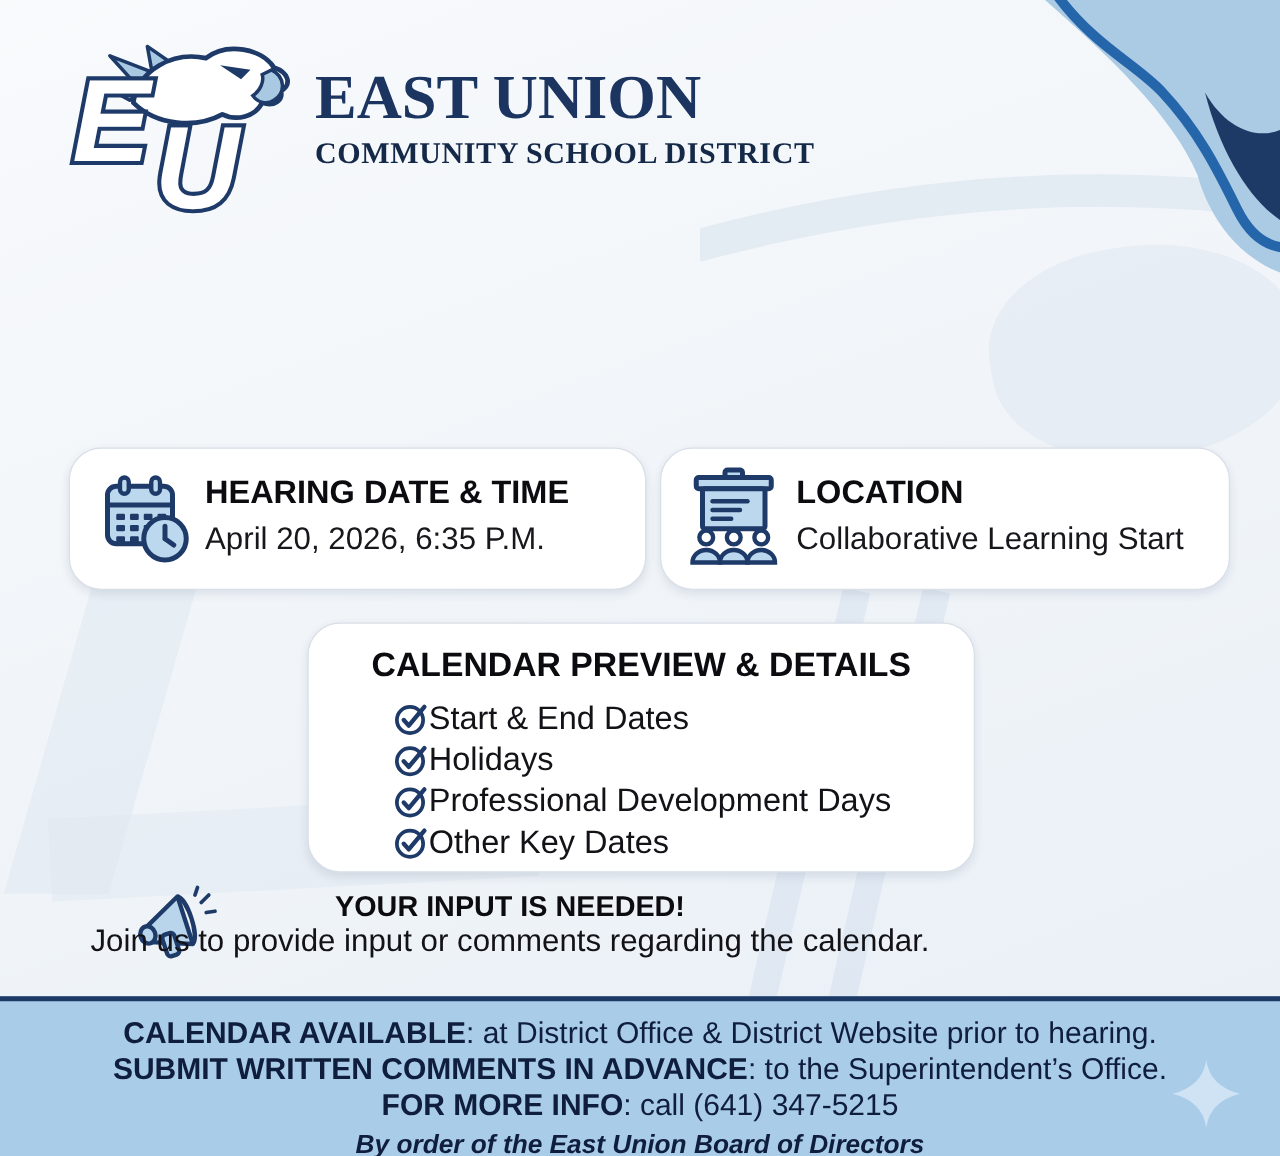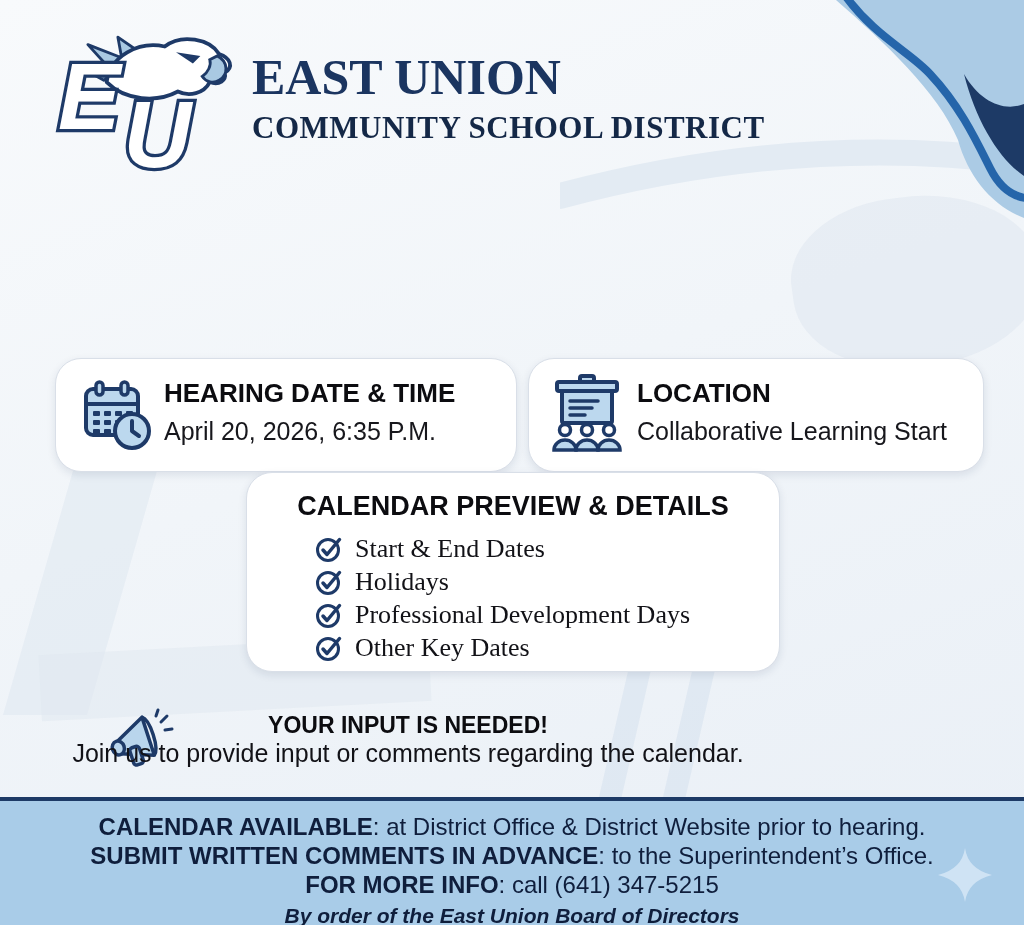--- a/index.html
+++ b/index.html
@@ -15,41 +15,41 @@
   .wm-stripe1{left:636px;top:468px;width:22px;height:340px;background:#d9e4ef;transform:rotate(13deg);opacity:.65;}
   .wm-stripe2{left:700px;top:468px;width:22px;height:340px;background:#d9e4ef;transform:rotate(13deg);opacity:.65;}
   .wm-blob{left:792px;top:196px;width:250px;height:170px;background:#dde6f0;border-radius:45% 55% 50% 50%;opacity:.5;transform:rotate(-8deg);}
   
   .corner-svg{position:absolute;top:0;right:0;z-index:1;}
   .swoosh-svg{position:absolute;left:560px;top:118px;z-index:0;}
   
   .logo{position:absolute;left:48px;top:24px;width:196px;height:150px;z-index:3;}
   .brand{position:absolute;left:252px;top:52px;z-index:3;font-family:Liberation Serif, serif;}
   .brand-title{font-size:50px;font-weight:800;color:#1b3560;letter-spacing:0px;line-height:1.0;}
-  .brand-sub{font-size:31px;font-weight:600;color:#142847;letter-spacing:.5px;margin-top:8px;}
+  .brand-sub{font-size:24px;font-weight:600;color:#142847;letter-spacing:.5px;margin-top:8px;}
   
   .hero-title{position:absolute;left:0;top:196px;width:1024px;text-align:center;
     font-size:72px;font-weight:800;letter-spacing:-1.5px;color:#1b3765;z-index:3;}
   .hero-sub{position:absolute;left:0;top:274px;width:1024px;text-align:center;
     font-size:48px;font-weight:600;color:#121217;z-index:3;}
   .hero-sub .hl{color:#2a6cb5;font-weight:700;}
   
   .card{position:absolute;background:#ffffff;border:1px solid #d9dfe8;border-radius:26px;
     box-shadow:0 3px 8px rgba(20,40,80,.10);z-index:3;}
   .card-hearing{left:55px;top:358px;width:460px;height:112px;}
   .card-location{left:528px;top:358px;width:454px;height:112px;}
   .card .icon-box{position:absolute;left:20px;top:16px;}
   .card .txt{position:absolute;left:108px;top:18px;}
   .card-title{font-size:26px;font-weight:800;color:#0c0c10;line-height:1.25;}
   .card-value{font-size:25px;font-weight:400;color:#17171c;margin-top:6px;line-height:1.2;}
   
-  .card-preview{left:246px;top:472px;width:532px;height:198px;}
+  .card-preview{left:246px;top:498px;width:532px;height:198px;}
   .preview-title{text-align:center;font-size:27px;font-weight:800;color:#0c0c10;margin-top:18px;}
   .preview-list{margin:10px 0 0 68px;}
-  .preview-row{display:flex;align-items:center;gap:12px;height:33px;font-family:Liberation Serif, serif;}
+  .preview-row{display:flex;align-items:center;height:33px;}
   .preview-row span{font-size:26px;font-weight:500;color:#121217;}
   
   .input-block{position:absolute;left:0;top:712px;width:816px;text-align:center;z-index:3;}
   .input-title{font-size:23px;font-weight:800;color:#0c0c10;}
   .input-text{font-size:25px;font-weight:500;color:#121217;margin-top:0;}
   .megaphone{position:absolute;left:104px;top:708px;z-index:3;}
   
   .footer{position:absolute;left:0;top:797px;width:1024px;height:128px;box-sizing:border-box;
     background:#a9cce8;border-top:4px solid #1d3a66;z-index:3;text-align:center;color:#0f1e3c;
     padding-top:11px;}

